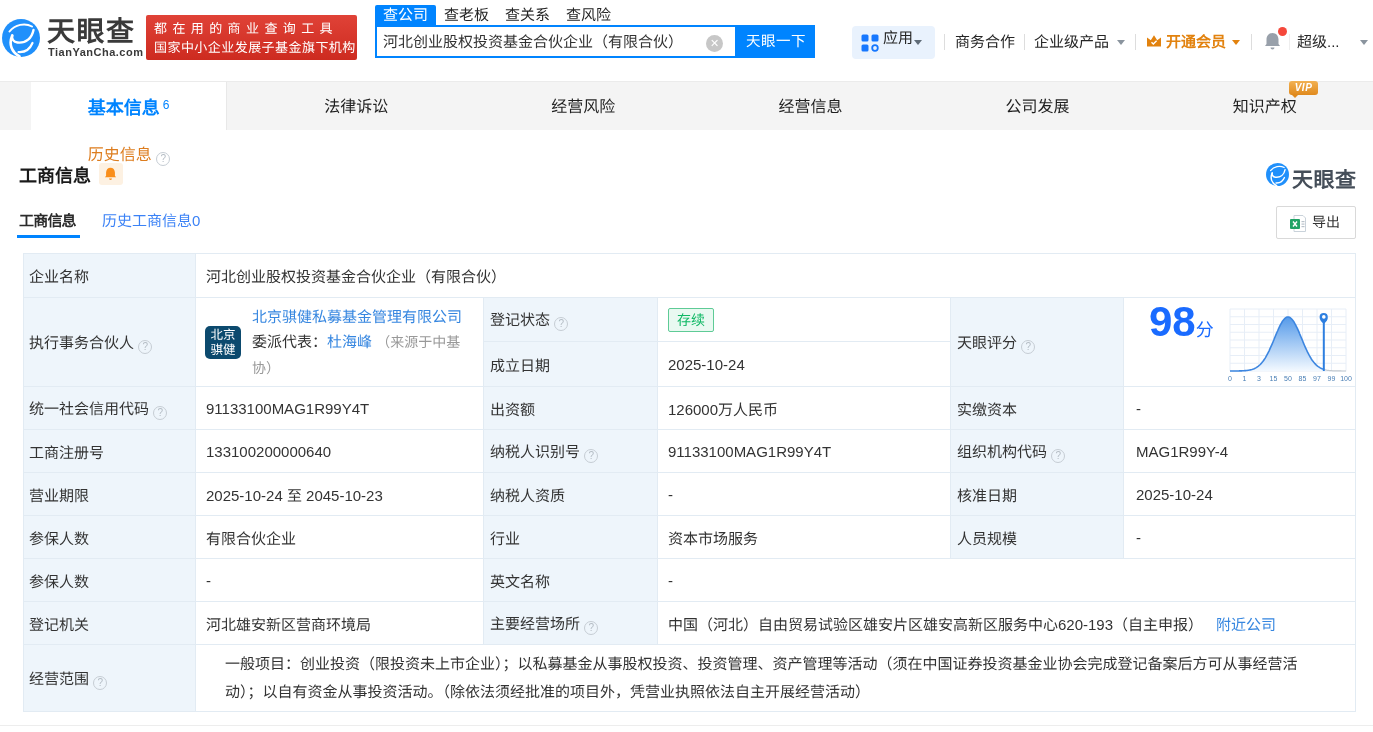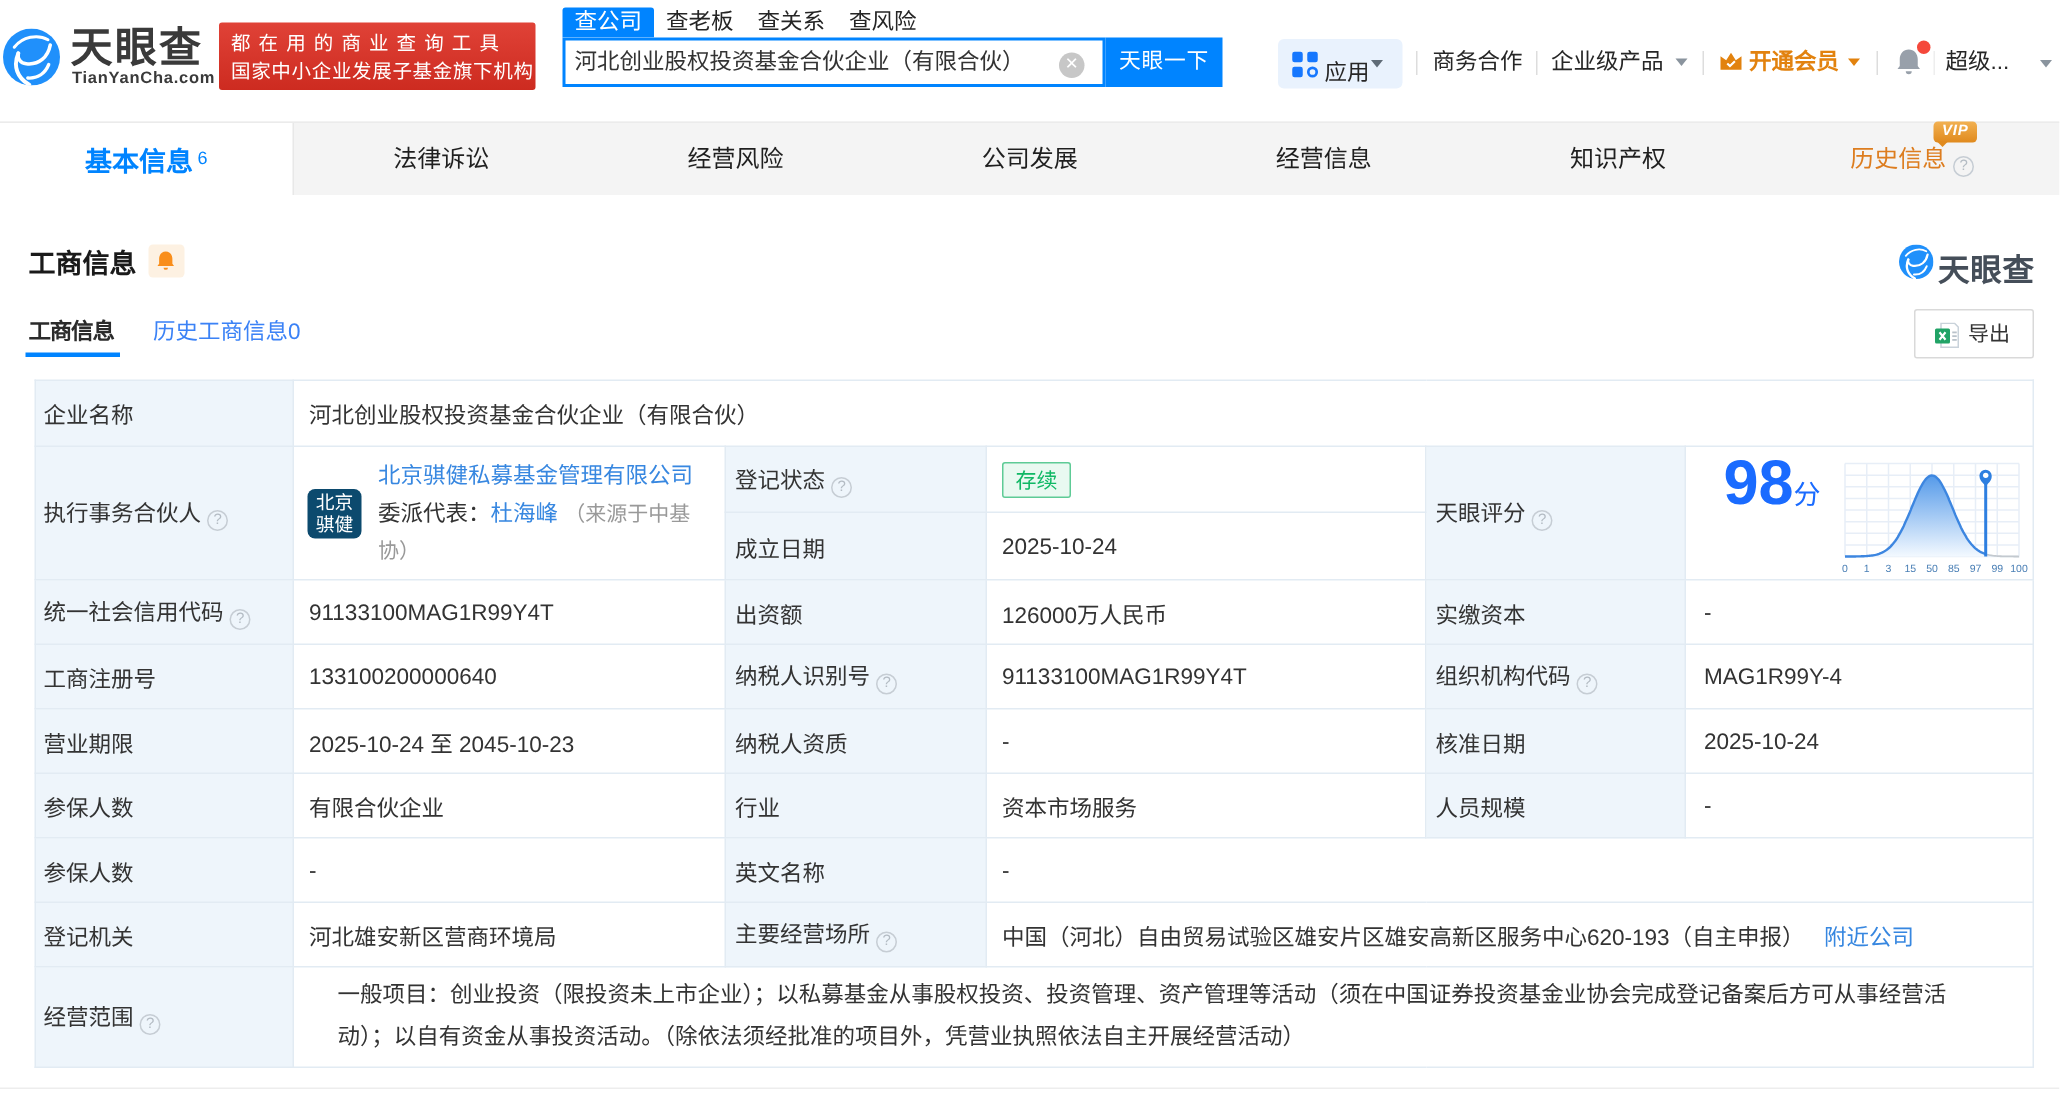--- a/index.html
+++ b/index.html
@@ -24,32 +24,32 @@
 #stabs .st { float:left; width:61px; height:20px; text-align:center; font-size:15px; line-height:20px; color:#252525; }
 #stabs .st.on { background:#0084ff; color:#fff; border-radius:2px 2px 0 0; }
 #sbox { position:absolute; left:375px; top:25px; width:440px; height:33px; }
 #sinput { position:absolute; left:0; top:0; width:362px; height:33px; background:#fff;
   border:2px solid #0084ff; font-size:15px; line-height:29px; padding-left:6px; color:#333; white-space:nowrap; }
 #sclear { position:absolute; left:329px; top:8px; width:17px; height:17px; border-radius:50%;
   background:#c7c7c7; color:#fff; font-size:11px; line-height:17px; text-align:center; }
 #sbtn { position:absolute; left:362px; top:0; width:78px; height:33px; background:#0084ff;
   color:#fff; font-size:14.5px; line-height:33px; text-align:center; letter-spacing:0.5px; }
 #appchip { position:absolute; left:852px; top:26px; width:83px; height:33px; background:#e9f2fd; border-radius:4px; }
-#appchip .t { position:absolute; left:31px; top:13px; font-size:15px; color:#262626; line-height:19px; }
+#appchip .t { position:absolute; left:31px; top:2px; font-size:15px; color:#262626; line-height:19px; }
 .caret { display:inline-block; width:0; height:0; border-left:4.5px solid transparent; border-right:4.5px solid transparent; border-top:5.5px solid #5f6b77; vertical-align:2px; }
 #appchip .caret { position:absolute; left:62px; top:14px; }
 .hsep { position:absolute; top:34px; width:1px; height:16px; background:#ddd; }
 .hitem { position:absolute; top:33px; font-size:15px; color:#262626; line-height:18px; white-space:nowrap; }
 #vip-t { color:#e2820e; font-weight:bold; }
 #bell-wrap { position:absolute; left:1261px; top:28px; width:26px; height:26px; }
 #belldot { position:absolute; left:17px; top:-1px; width:9px; height:9px; border-radius:50%; background:#f5483b; }
 
 
 #nav { position:absolute; left:0; top:81px; width:1373px; height:49px; background:#f4f4f4; border-top:1px solid #ebebeb; }
-#nav .nt { float:left; width:196.14px; height:48px; text-align:center; line-height:49px; font-size:16px; color:#1f1f1f; position:relative; }
+#nav .nt { float:left; width:196.14px; height:48px; text-align:center; line-height:49px; font-size:16px; color:#1f1f1f; position:relative;margin-left:31px; }
 #nav .nt.on { background:#fff; border-right:1px solid #e8e8e8; color:#0084ff; font-weight:bold; font-size:18px; }
 #nav .nt.on sup { font-size:12px; font-weight:normal; margin-left:3px; vertical-align:5px; }
 #nav .nt.on { line-height:46px; }
 #nav .nt.vip { color:#dd7d1f; }
 .qmark { display:inline-block; width:14px; height:14px; border:1px solid #c6cdd4; border-radius:50%;
   color:#b4bcc4; font-size:10px; line-height:12px; text-align:center; vertical-align:-2px; font-weight:normal; }
 #vipbadge { position:absolute; left:1289px; top:81px; width:29px; height:14px; background:linear-gradient(180deg,#f2b152,#e08a1e);
   border-radius:3px; color:#fff; font-size:10px; font-weight:bold; font-style:italic; line-height:14px; text-align:center; letter-spacing:0.5px;}
 #vipbadge:after { content:""; position:absolute; left:2px; top:13px; border-left:4px solid transparent; border-right:4px solid transparent; border-top:4px solid #e08a1e; }
 
@@ -141,22 +141,22 @@
     </div>
     <div class="hsep" style="left:1289px; background:#eee;"></div>
     <div class="hitem" style="left:1297px;">超级...</div>
     <span class="caret" style="position:absolute;left:1360px;top:40px;border-top-color:#8a949e;"></span>
   </div>
 
   <div id="nav">
     <div class="nt on">基本信息<sup>6</sup></div>
     <div class="nt">法律诉讼</div>
     <div class="nt">经营风险</div>
+    <div class="nt">经营信息</div>
     <div class="nt">公司发展</div>
-    <div class="nt">经营信息</div>
     <div class="nt">知识产权</div>
     <div class="nt vip">历史信息 <span class="qmark">?</span></div>
   </div>
   <div id="vipbadge">VIP</div>
 
   <div id="sec-title">工商信息</div>
   <div id="bellchip">
     <svg width="13" height="14" viewBox="0 0 17 19" style="position:absolute;left:5px;top:4px;">
       <path d="M8.5 1 C12 1 14.5 3.8 14.5 7.5 L14.5 12 L16 14 L1 14 L2.5 12 L2.5 7.5 C2.5 3.8 5 1 8.5 1 Z" fill="#f98e1b"></path>
       <path d="M6.5 15.5 a2 2 0 0 0 4 0 Z" fill="#f98e1b"></path>

